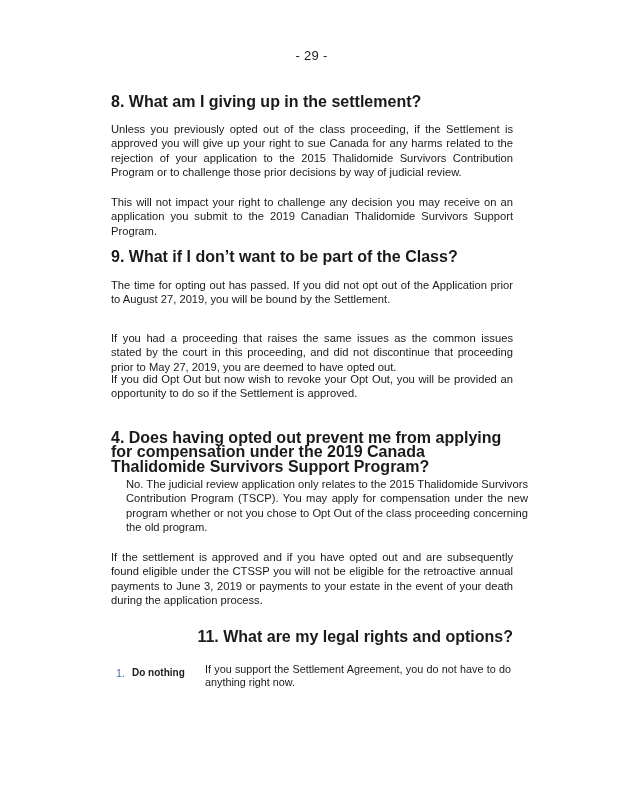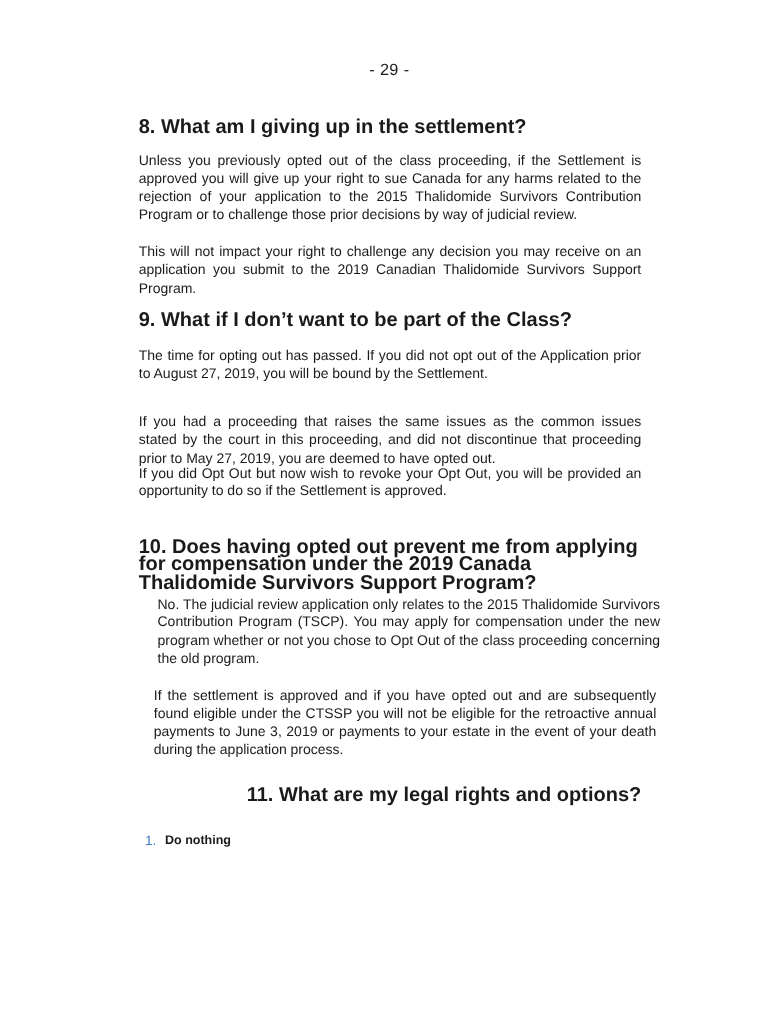--- a/index.html
+++ b/index.html
@@ -50,21 +50,21 @@
     }
     .s8-title { position: absolute; top: 3px; left: 0; width: 402px; }
     .s8-p1 { position: absolute; top: 30px; left: 0; width: 402px; }
     .s8-p2 { position: absolute; top: 103px; left: 0; width: 402px; }
     .s9-title { position: absolute; top: 158px; left: 0; width: 402px; }
     .s9-p1 { position: absolute; top: 186px; left: 0; width: 402px; }
     .s9-p2 { position: absolute; top: 239px; left: 0; width: 402px; }
     .s9-p3 { position: absolute; top: 280px; left: 0; width: 402px; }
     .s10-title { position: absolute; top: 339px; left: 0; width: 402px; }
     .s10-p1 { position: absolute; top: 385px; left: 15px; width: 402px; }
-    .s10-p2 { position: absolute; top: 458px; left: 12px; width: 402px; }
+    .s10-p2 { position: absolute; top: 458px; left: 0; width: 402px; }
     .s11-title { position: absolute; top: 538px; left: 0; width: 402px; text-align: right; }
     .option-row {
       position: absolute;
       top: 574px;
       left: 0;
       width: 402px;
       height: 30px;
     }
     .option-num {
       position: absolute;
@@ -104,26 +104,27 @@
     </section>
 
     <section>
       <h2 class="s9-title">9.  What if I don’t want to be part of the Class?</h2>
       <p class="s9-p1">The time for opting out has passed. If you did not opt out of the Application prior to August 27, 2019, you will be bound by the Settlement.</p>
       <p class="s9-p2">If you had a proceeding that raises the same issues as the common issues stated by the court in this proceeding, and did not discontinue that proceeding prior to May 27, 2019, you are deemed to have opted out.</p>
       <p class="s9-p3">If you did Opt Out but now wish to revoke your Opt Out, you will be provided an opportunity to do so if the Settlement is approved.</p>
     </section>
 
     <section>
-      <h2 class="s10-title">10. Does having opted out prevent me from applying for compensation under the 2019 Canada Thalidomide Survivors Support Program?</h2>
+      <h2 class="s10-title">4. Does having opted out prevent me from applying for compensation under the 2019 Canada Thalidomide Survivors Support Program?</h2>
       <p class="s10-p1">No. The judicial review application only relates to the 2015 Thalidomide Survivors Contribution Program (TSCP). You may apply for compensation under the new program whether or not you chose to Opt Out of the class proceeding concerning the old program.</p>
       <p class="s10-p2">If the settlement is approved and if you have opted out and are subsequently found eligible under the CTSSP you will not be eligible for the retroactive annual payments to June 3, 2019 or payments to your estate in the event of your death during the application process.</p>
     </section>
 
     <section>
       <h2 class="s11-title">11. What are my legal rights and options?</h2>
       <div class="option-row">
         <span class="option-num">1.</span>
         <span class="option-label">Do nothing</span>
+        <span class="option-desc">If you support the Settlement Agreement, you do not have to do anything right now.</span>
       </div>
     </section>
   </div>
 </div>
 
 </body></html>

